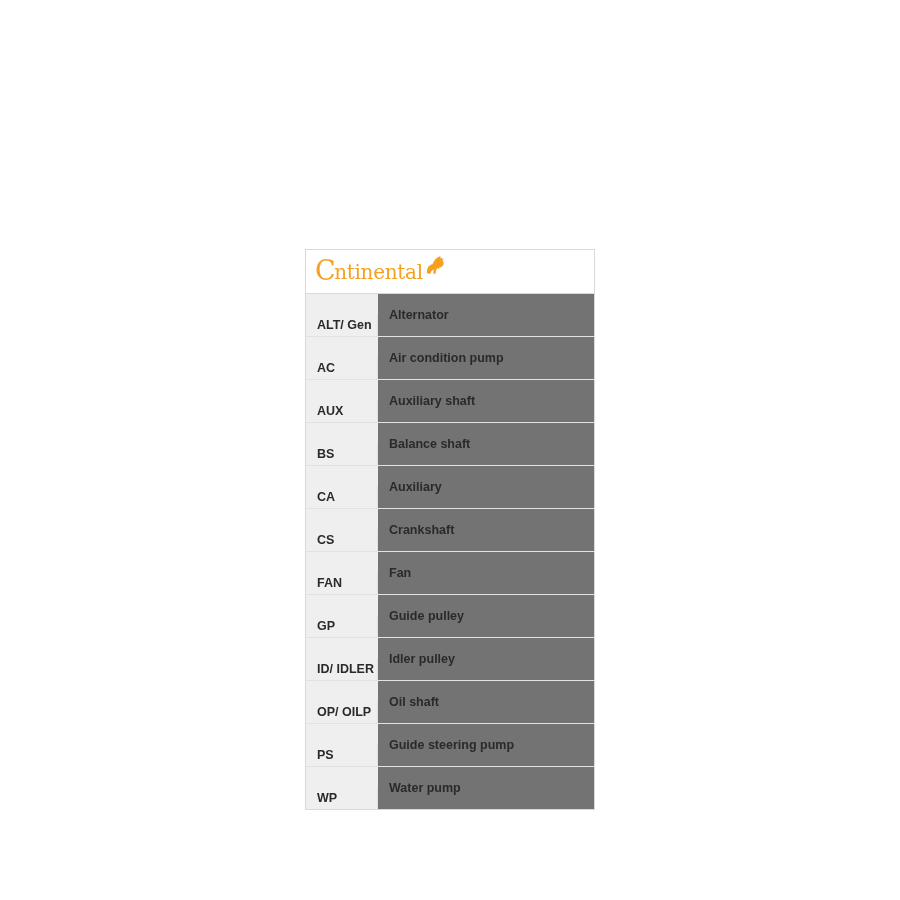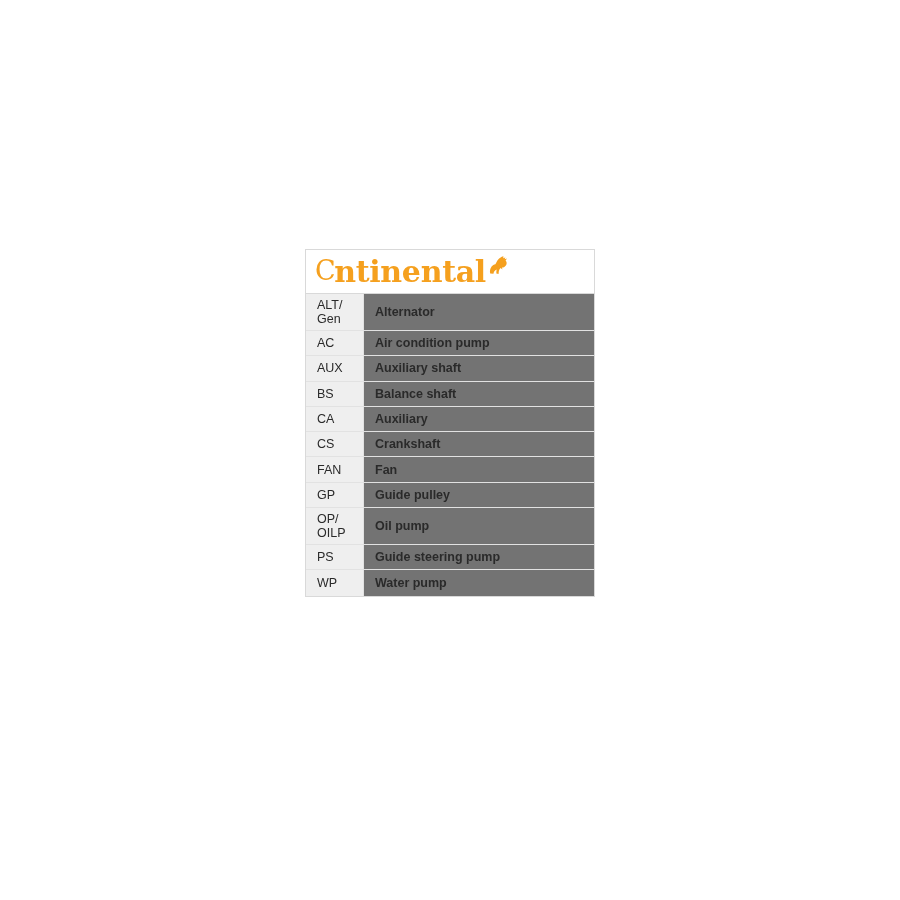--- a/index.html
+++ b/index.html
@@ -45,23 +45,23 @@
     font-family: "DejaVu Serif", serif;
     font-size: 27px;
     color: #f5a01e;
     font-weight: 400;
     letter-spacing: -0.5px;
     position: relative;
     top: -1px;
   }
   .brand-word {
     font-family: "DejaVu Serif", serif;
-    font-size: 30px;
+    font-size: 20px;
     color: #f5a01e;
-    font-weight: 700;
+    font-weight: 400;
     letter-spacing: -0.3px;
     margin-left: -1px;
   }
   .brand-horse {
     margin-left: 1px;
     position: relative;
     top: -5px;
   }
   .legend-row {
     display: flex;
@@ -70,29 +70,30 @@
     box-sizing: border-box;
   }
   .legend-row:last-child {
     border-bottom: none;
     text-align: right;
   }
   .legend-row.alt {
     background: #efefef;
   }
   .cell-code {
-    width: 58px;
+    width: 72px;
     box-sizing: border-box;
     padding: 4px 0 4px 11px;
     font-size: 12.5px;
-    font-weight: normal;
+    font-weight: bold;
     color: #2a2a2a;
     border-right: 1px solid #e2e2e2;
     display: flex;
     align-items: center;
+    margin-top: 20px;
   }
   .cell-name {
     flex: 1;
     box-sizing: border-box;
     padding: 4px 0 4px 11px;
     font-size: 12.5px;
     font-weight: bold;
     color: #2a2a2a;
     background: #737373;
     display: flex;
@@ -145,22 +146,26 @@
       </div>
       <div class="legend-row alt">
         <div class="cell-code">FAN</div>
         <div class="cell-name">Fan</div>
       </div>
       <div class="legend-row alt">
         <div class="cell-code">GP</div>
         <div class="cell-name">Guide pulley</div>
       </div>
       <div class="legend-row alt">
+        <div class="cell-code">ID/ IDLER</div>
+        <div class="cell-name">Idler pulley</div>
+      </div>
+      <div class="legend-row alt">
         <div class="cell-code">OP/ OILP</div>
-        <div class="cell-name">Oil pump</div>
+        <div class="cell-name">Oil shaft</div>
       </div>
       <div class="legend-row alt">
         <div class="cell-code">PS</div>
         <div class="cell-name">Guide steering pump</div>
       </div>
       <div class="legend-row alt">
         <div class="cell-code">WP</div>
         <div class="cell-name">Water pump</div>
       </div>
     </div>

